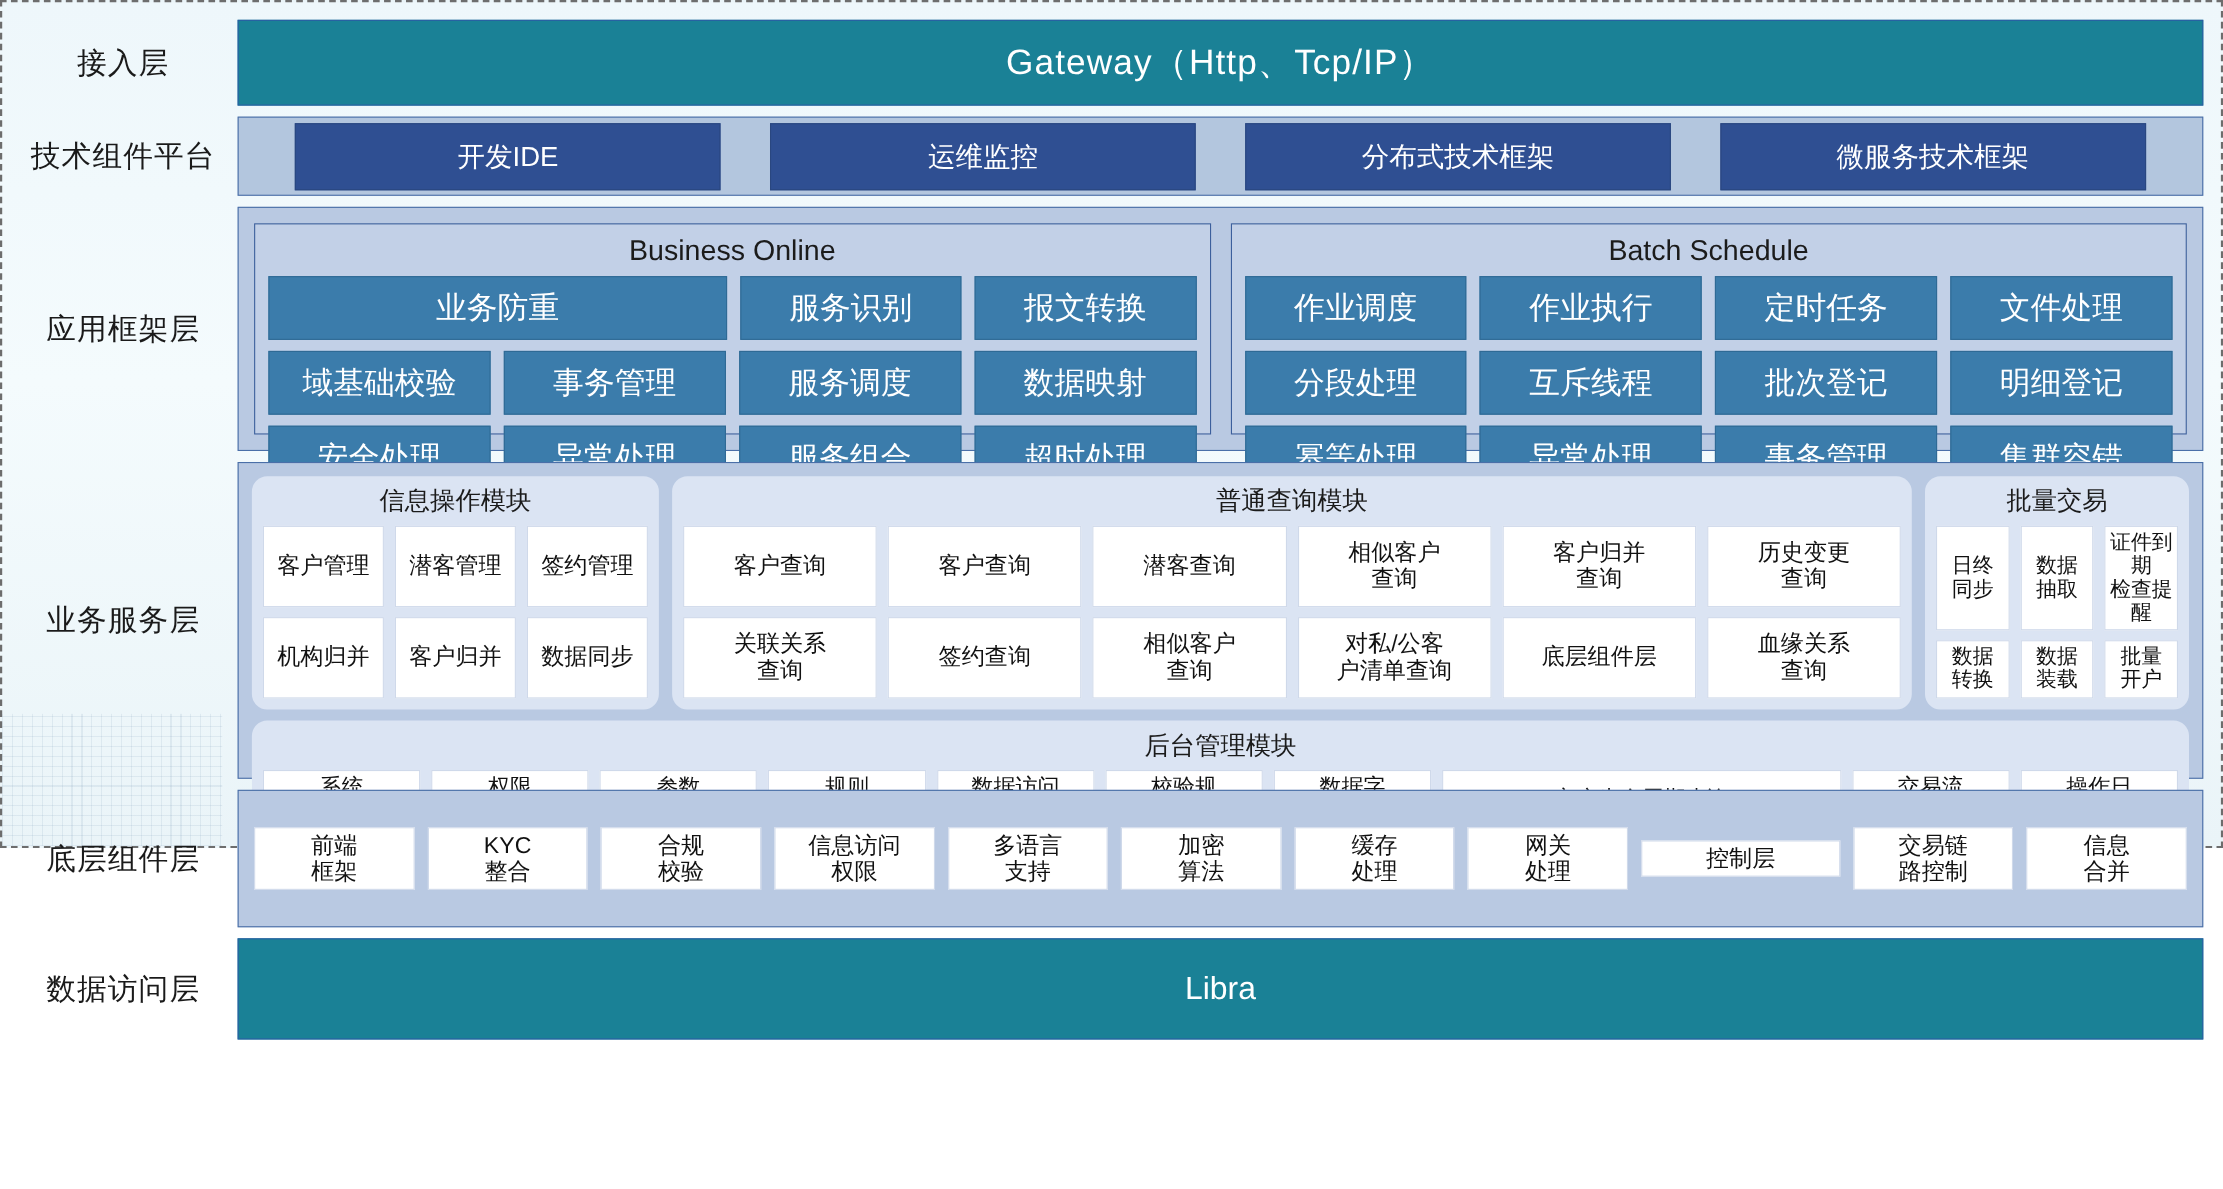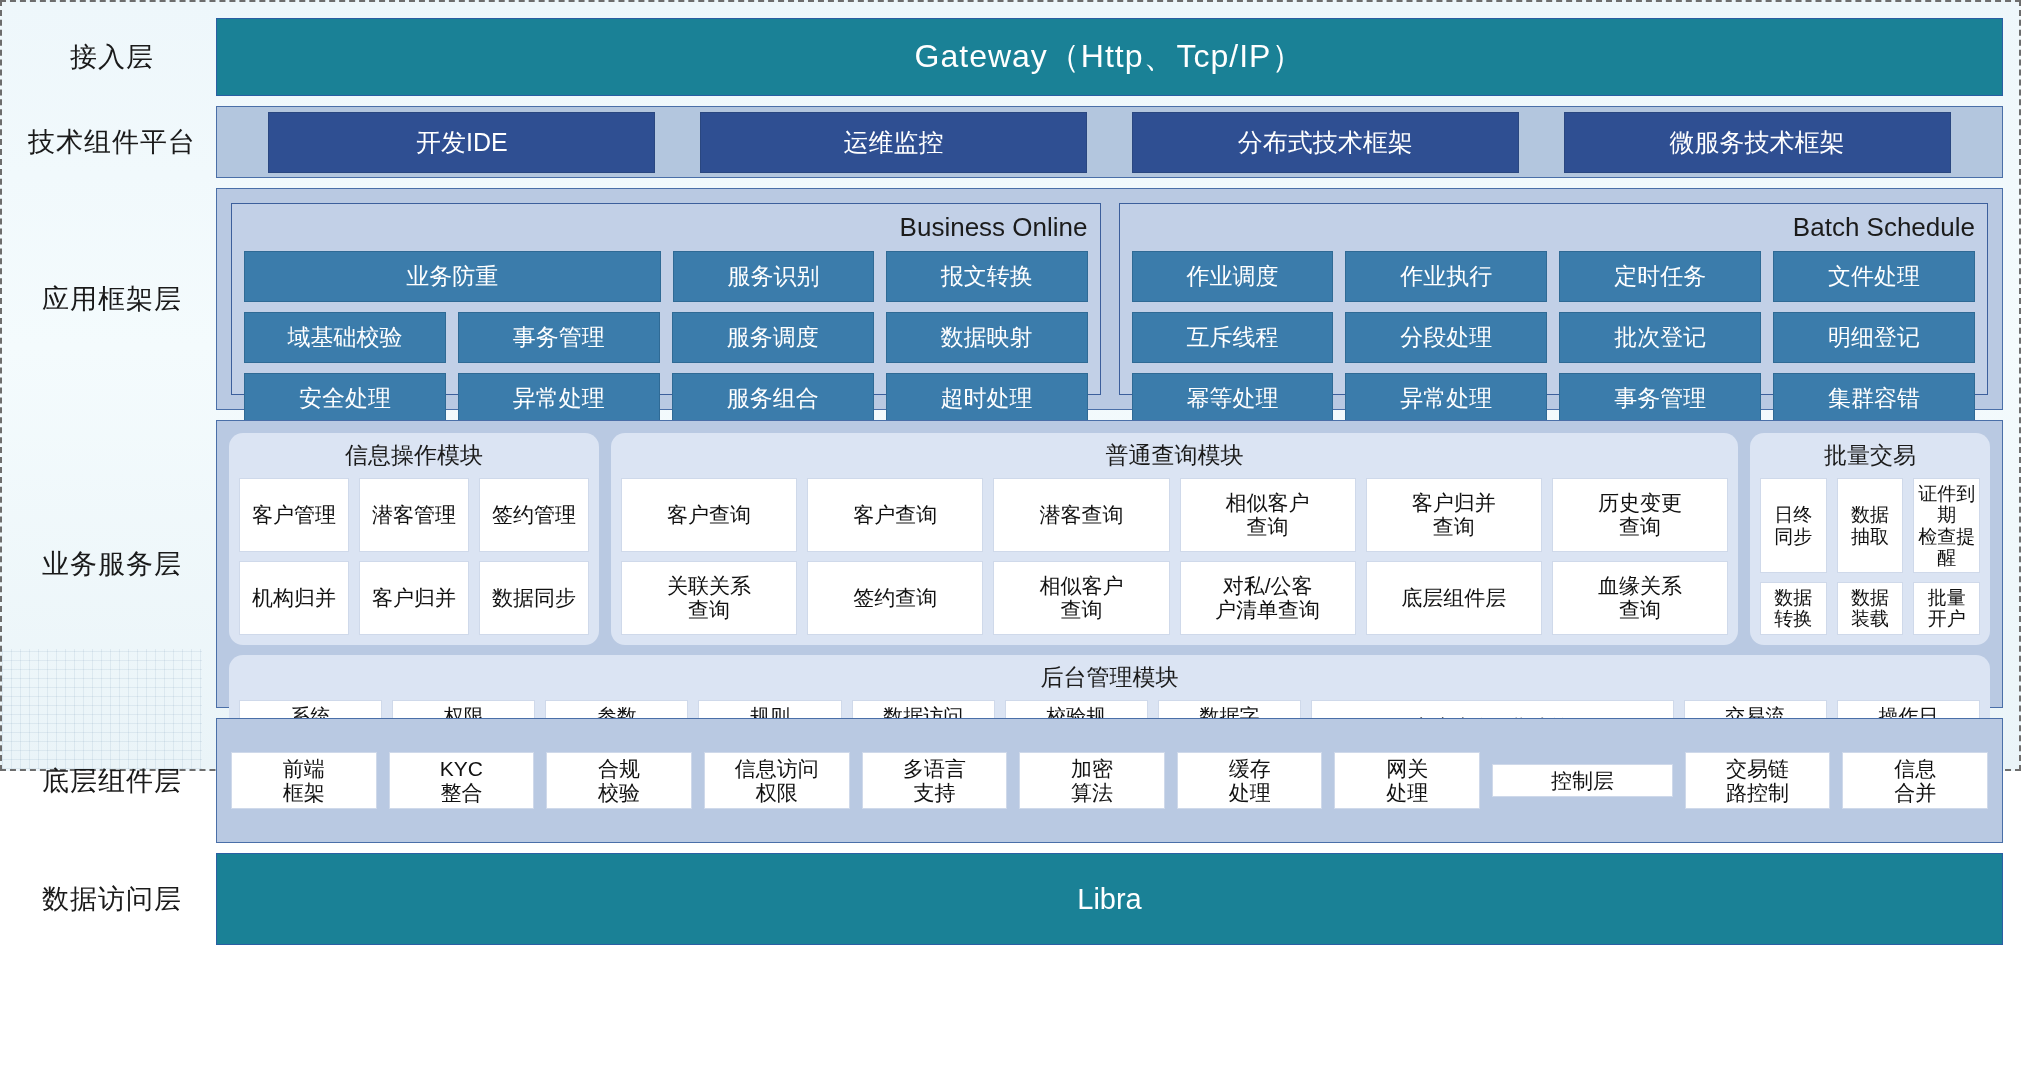--- a/index.html
+++ b/index.html
@@ -50,28 +50,28 @@
   .framework-wrap{
     background:#b9c9e2;border:1px solid #4a6fa8;
     display:flex;gap:18px;padding:14px;box-sizing:border-box;
   }
   .fw-group{
     flex:1;background:#c2d0e7;border:1px solid #3c5f9c;
     padding:6px 12px 12px;box-sizing:border-box;
     display:flex;flex-direction:column;
   }
   .fw-title{
-    text-align:right;font-size:26px;color:#1b1b1b;
+    text-align:center;font-size:26px;color:#1b1b1b;
     padding:2px 0 8px;
   }
   .fw-rows{display:flex;flex-direction:column;gap:10px;flex:1;}
   .fw-row{display:flex;gap:12px;}
   .fw-cell{
     background:#3b7cab;border:1px solid #2f6a95;color:#fff;
-    font-size:23px;display:flex;align-items:center;justify-content:center;
+    font-size:28px;display:flex;align-items:center;justify-content:center;
     flex:1;padding:9px 0;white-space:nowrap;
   }
   .fw-cell.span2{flex:2.08;}
   
   .biz-wrap{
     background:#b9c9e2;border:1px solid #4a6fa8;
     padding:12px;box-sizing:border-box;
     display:flex;flex-direction:column;gap:10px;
   }
   .biz-top{display:flex;gap:12px;flex:1;}
@@ -163,22 +163,22 @@
         <div class="fw-group">
           <div class="fw-title">Batch Schedule</div>
           <div class="fw-rows">
             <div class="fw-row">
               <div class="fw-cell">作业调度</div>
               <div class="fw-cell">作业执行</div>
               <div class="fw-cell">定时任务</div>
               <div class="fw-cell">文件处理</div>
             </div>
             <div class="fw-row">
+              <div class="fw-cell">分段处理</div>
               <div class="fw-cell">互斥线程</div>
-              <div class="fw-cell">分段处理</div>
               <div class="fw-cell">批次登记</div>
               <div class="fw-cell">明细登记</div>
             </div>
             <div class="fw-row">
               <div class="fw-cell">幂等处理</div>
               <div class="fw-cell">异常处理</div>
               <div class="fw-cell">事务管理</div>
               <div class="fw-cell">集群容错</div>
             </div>
           </div>

